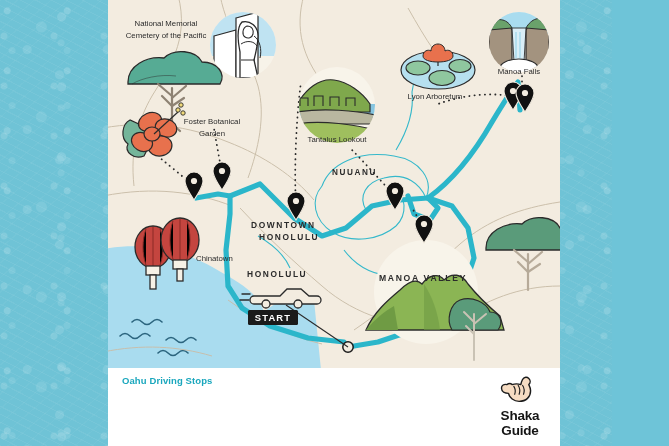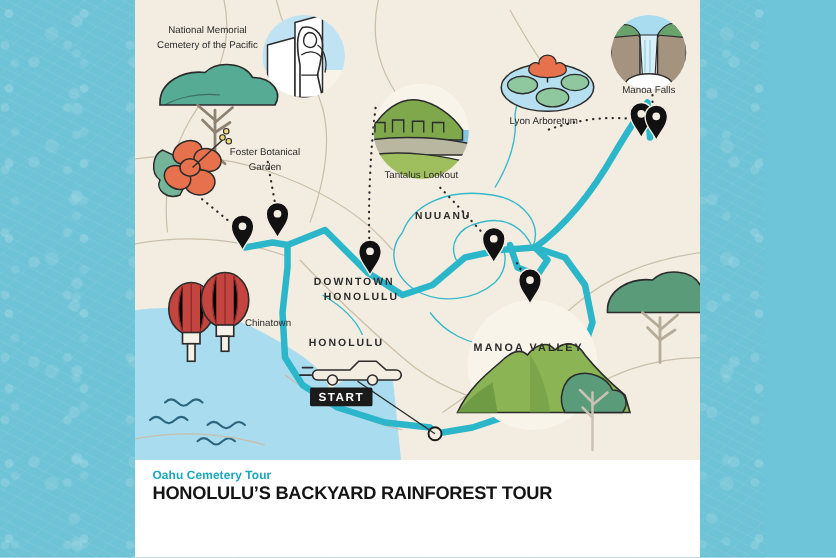--- a/index.html
+++ b/index.html
@@ -349,20 +349,31 @@
             <path d="M417 112 c -6 -10 -9 -13 -9 -19 a9 9 0 0 1 18 0 c 0 6 -3 9 -9 19 z" fill="#111" stroke="#f3ece0" stroke-width="1.1"></path>
             <circle cx="417" cy="93" r="3.1" fill="#f3ece0"></circle>
           </g>
 
         </g>
       </svg>
     </div>
 
     <div class="footer">
       <div class="f-inner">
-        <div class="eyebrow">Oahu Cemetery Tour</div>
-        <div class="ftitle">HONOLULU’S BACKYARD RAINFOREST TOUR</div>
+        <div class="eyebrow">Oahu Driving Stops</div>
       </div>
 
+      <div class="logo">
+        <svg width="40" height="30" viewBox="0 0 44 34">
+          <path d="M7 12 c -3 -1 -6 1 -6 4 c 0 4 4 6 8 6 c 1 5 6 9 12 9 c 8 0 13 -5 13 -12 c 0 -3 -1 -5 -2 -7 c 2 -2 2 -5 0 -7 c -2 -2 -5 -2 -7 1 c -1 2 -2 4 -2 6 c -3 -1 -7 -1 -10 0 c -1 -1 -3 -2 -6 0 z" fill="#f6dcc2" stroke="#1b1b1b" stroke-width="1.6" stroke-linejoin="round"></path>
+          <g stroke="#1b1b1b" stroke-width="1.3" fill="none" stroke-linecap="round">
+            <path d="M15 14 c 2 3 2 6 1 9"></path>
+            <path d="M20 13 c 2 3 2 7 1 10"></path>
+            <path d="M25 13 c 2 3 2 7 1 10"></path>
+          </g>
+        </svg>
+        <div class="ltxt">Shaka</div>
+        <div class="ltxt">Guide</div>
+      </div>
     </div>
 
   </div>
 </div>
 
 </body></html>

